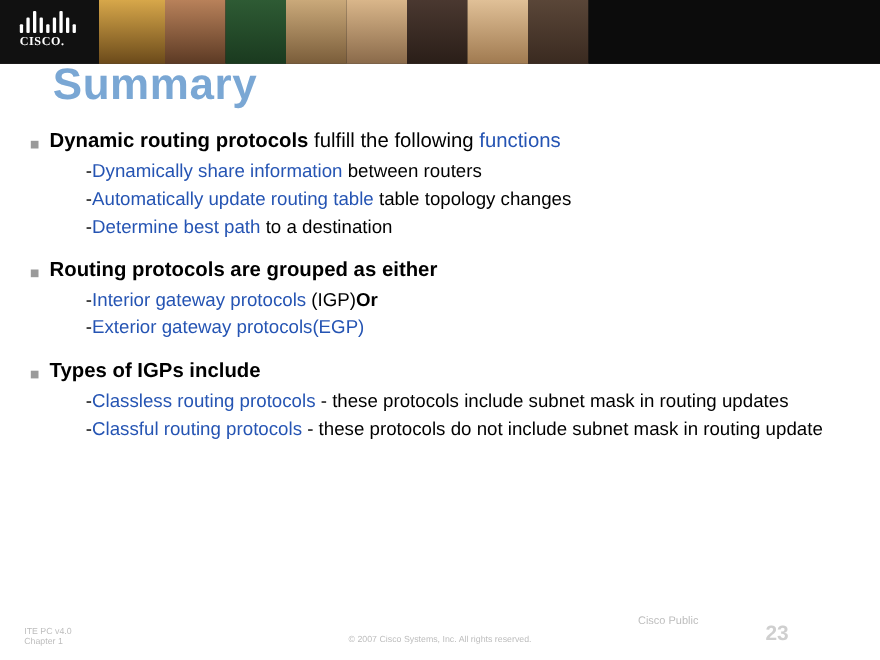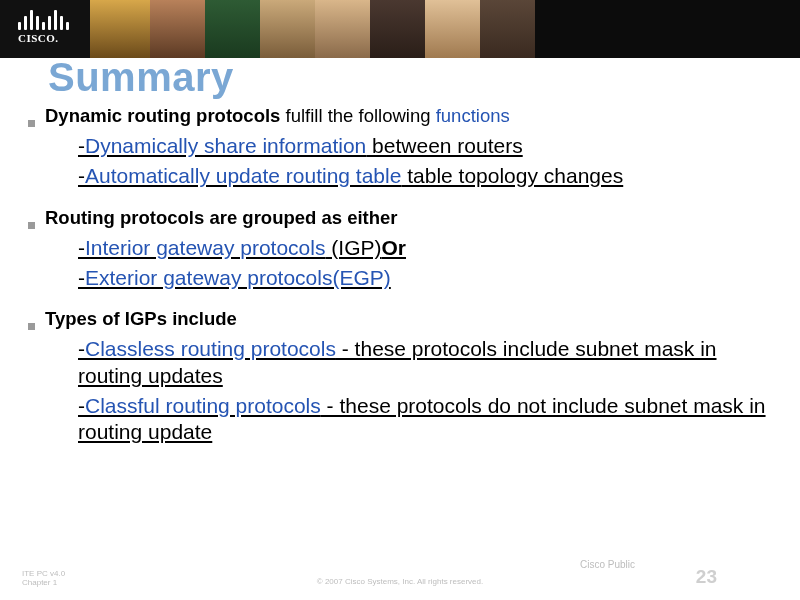--- a/index.html
+++ b/index.html
@@ -65,44 +65,44 @@
     color: #7aa7d4;
     letter-spacing: 0.5px;
   }
   .content {
     position: absolute;
     left: 28px; top: 104px;
     width: 744px;
   }
   .bullet-row {
     display: flex;
-    align-items: flex-end;
+    align-items: center;
     margin-bottom: 6px;
+    margin-top: 12px;
   }
   .square {
     width: 7px; height: 7px;
     background: #9a9a9a;
     margin-top: 8px;
     margin-right: 10px;
     flex-shrink: 0;
   }
   .main-text {
     font-size: 18.5px;
     color: #000;
     line-height: 1.25;
   }
   .bold { font-weight: bold; }
   .blue { color: #2554b3; }
   .sub {
     margin-left: 50px;
-    font-size: 21px;
+    font-size: 17px;
     color: #000;
     line-height: 1.25;
     margin-bottom: 4px;
-    text-decoration: underline;
   }
   .group { margin-bottom: 16px; }
   .footer {
     position: absolute;
     bottom: 10px;
     left: 0;
     width: 735px;
     height: 26px;
   }
   .footer-left {
@@ -172,20 +172,21 @@
 
   <div class="group">
     <div class="bullet-row">
       <div class="square"></div>
       <div class="main-text">
         <span class="bold">Dynamic routing protocols</span><span> fulfill the following </span><span class="blue">functions</span>
       </div>
     </div>
     <div class="sub"><span>-</span><span class="blue">Dynamically share information</span><span> between routers</span></div>
     <div class="sub"><span>-</span><span class="blue">Automatically update routing table</span><span> table topology changes</span></div>
+    <div class="sub"><span>-</span><span class="blue">Determine best path</span><span> to a destination</span></div>
   </div>
 
   <div class="group">
     <div class="bullet-row">
       <div class="square"></div>
       <div class="main-text">
         <span class="bold">Routing protocols are grouped as either</span>
       </div>
     </div>
     <div class="sub"><span>-</span><span class="blue">Interior gateway protocols</span><span> (IGP)</span><span class="bold">Or</span></div>

